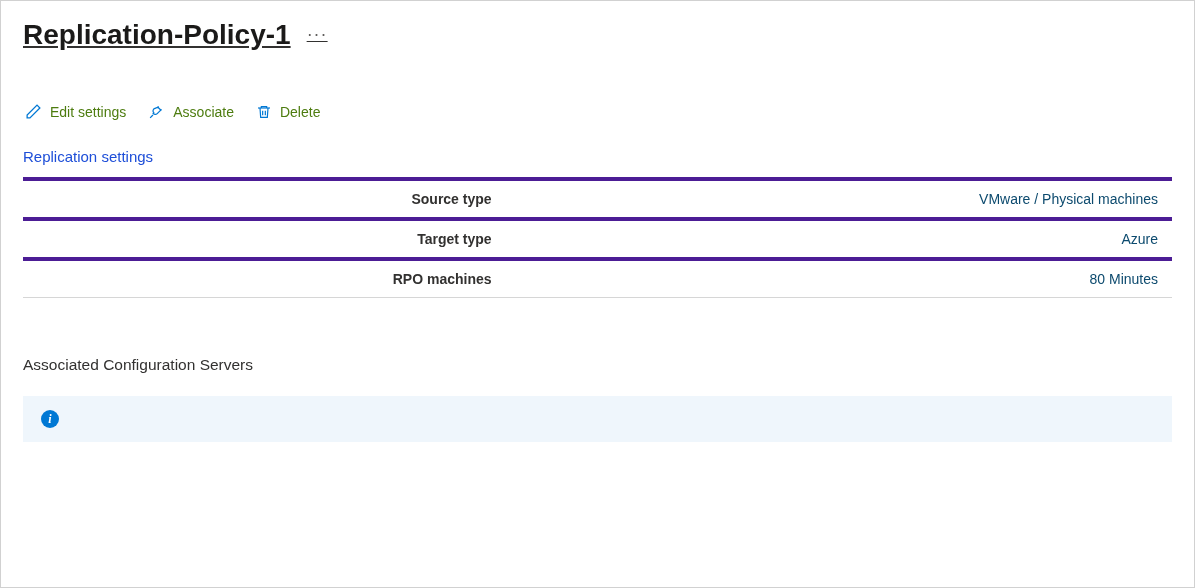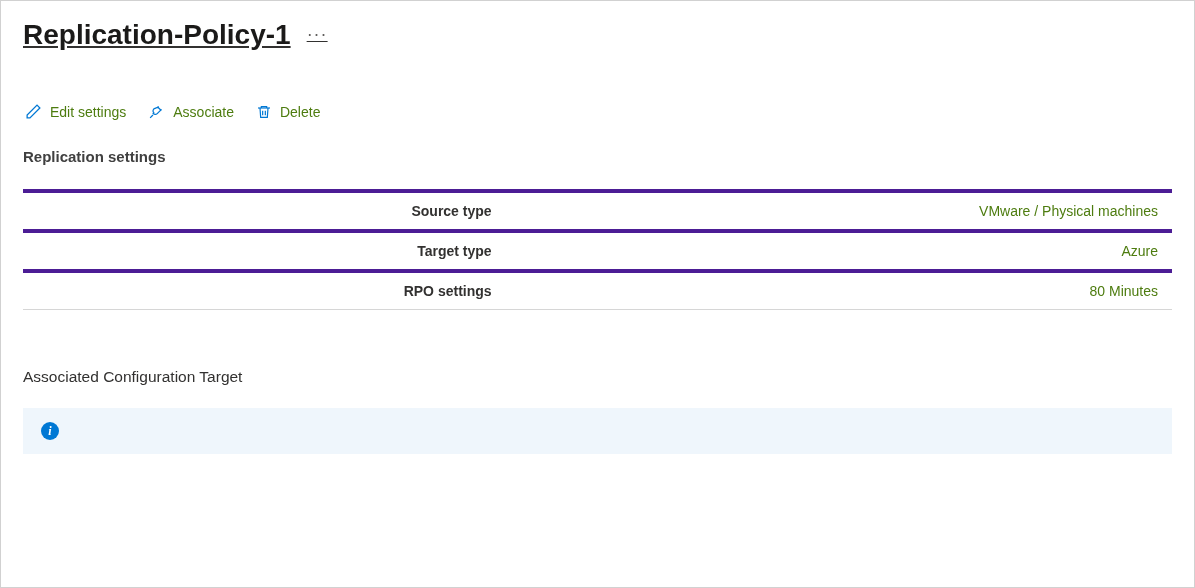--- a/index.html
+++ b/index.html
@@ -52,23 +52,23 @@
       cursor: pointer;
       padding: 4px 2px;
     }
     .command-btn .icon {
       color: #0078d4;
       display: inline-flex;
       align-items: center;
     }
     .section-title {
       font-size: 15px;
-      font-weight: 700;
-      color: #404040;
-      margin-bottom: 24px;
+      font-weight: 400;
+      color: #1d4ed8;
+      margin-bottom: 12px;
     }
     .settings-table {
       width: 100%;
       border-collapse: collapse;
       margin-bottom: 58px;
     }
     .settings-table tr {
       border-top: 4px solid #4c1d95;
       border-bottom: 1px solid #d6d6d6;
       text-align: right;
@@ -77,21 +77,21 @@
       padding: 10px 14px;
       font-size: 14px;
       vertical-align: middle;
     }
     .settings-table td.label {
       font-weight: 600;
       width: 42%;
     }
     .settings-table td.value {
       font-weight: 400;
-      color: #4d7c0f;
+      color: #0c4a6e;
     }
     .subsection-title {
       font-size: 15.5px;
       font-weight: 400;
       color: #323130;
       margin-bottom: 22px;
     }
     .info-banner {
       background: #eff6fc;
       padding: 14px 18px;
@@ -168,23 +168,23 @@
   <tbody>
       <tr>
     <td class="label">Source type</td>
     <td class="value">VMware / Physical machines</td>
   </tr>
   <tr>
     <td class="label">Target type</td>
     <td class="value">Azure</td>
   </tr>
   <tr>
-    <td class="label">RPO settings</td>
+    <td class="label">RPO machines</td>
     <td class="value">80 Minutes</td>
   </tr>
 </tbody>
   </table>
 
-<div class="subsection-title">Associated Configuration Target</div>
+<div class="subsection-title">Associated Configuration Servers</div>
 
 <div class="info-banner">
   <span class="info-icon">i</span>
 </div>
 
 </body></html>

